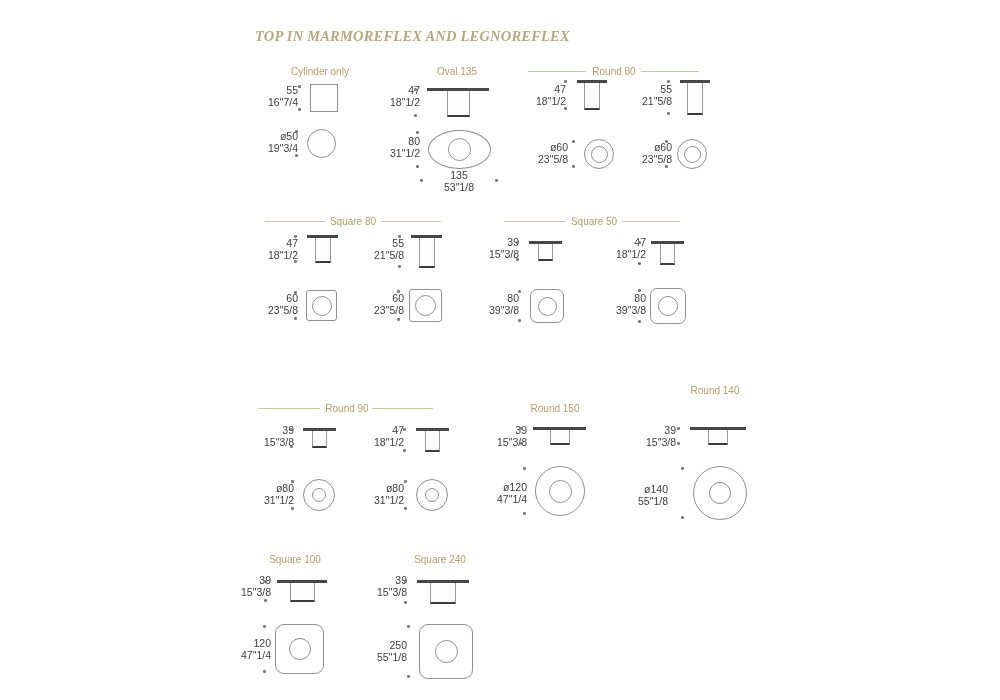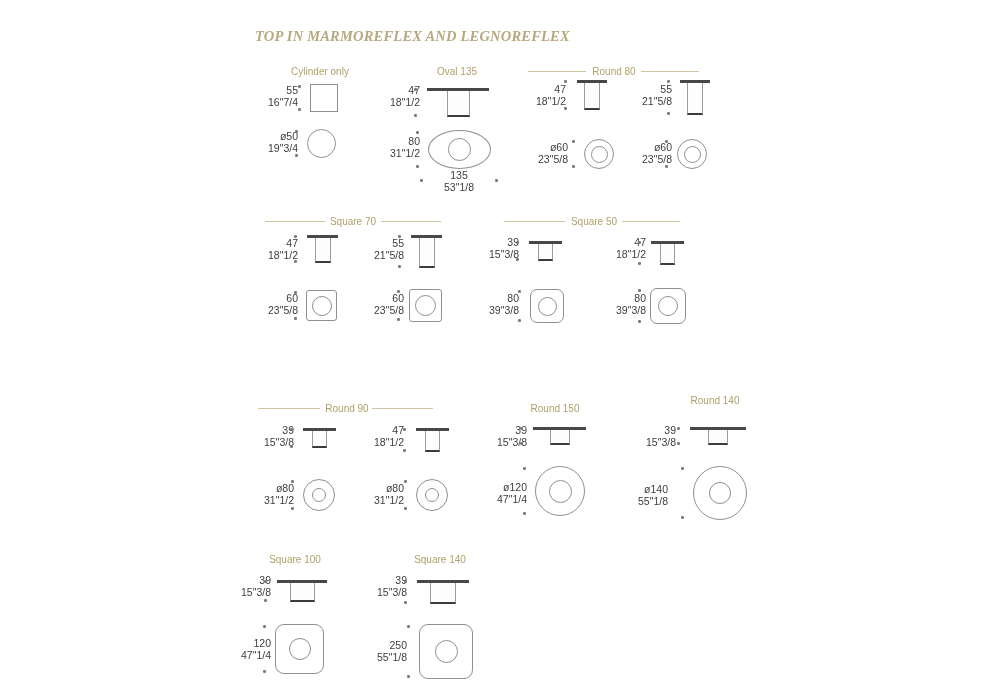--- a/index.html
+++ b/index.html
@@ -45,35 +45,35 @@
 <div class="page">
 
   <div class="title2">TOP IN MARMOREFLEX AND LEGNOREFLEX</div>
 
   <div class="hdr" style="left:320px;top:66px">Cylinder only</div>
   <div class="hdr" style="left:457px;top:66px">Oval 135</div>
   <div class="hdr" style="left:614px;top:66px">Round 80</div>
   <div class="rule" style="left:528px;top:71px;width:58px"></div>
   <div class="rule" style="left:641px;top:71px;width:58px"></div>
 
-  <div class="hdr" style="left:353px;top:216px">Square 70</div>
+  <div class="hdr" style="left:353px;top:216px">Square 80</div>
   <div class="rule" style="left:265px;top:221px;width:60px"></div>
   <div class="rule" style="left:381px;top:221px;width:60px"></div>
   <div class="hdr" style="left:594px;top:216px">Square 50</div>
   <div class="rule" style="left:504px;top:221px;width:61px"></div>
   <div class="rule" style="left:622px;top:221px;width:58px"></div>
 
   <div class="hdr" style="left:347px;top:403px">Round 90</div>
   <div class="rule" style="left:258px;top:408px;width:62px"></div>
   <div class="rule" style="left:372px;top:408px;width:61px"></div>
   <div class="hdr" style="left:555px;top:403px">Round 150</div>
-  <div class="hdr" style="left:715px;top:395px">Round 140</div>
+  <div class="hdr" style="left:715px;top:385px">Round 140</div>
 
   <div class="hdr" style="left:295px;top:554px">Square 100</div>
-  <div class="hdr" style="left:440px;top:554px">Square 140</div>
+  <div class="hdr" style="left:440px;top:554px">Square 240</div>
 
   <div class="dim" style="left:234px;top:85px">
     <div>55</div>
     <div>16"7/4</div>
   </div>
   <div class="shape sq-open" style="left:310px;top:84px;width:28px;height:28px"></div>
 
   <div class="dim" style="left:234px;top:131px">
     <div>ø50</div>
     <div>19"3/4</div>

